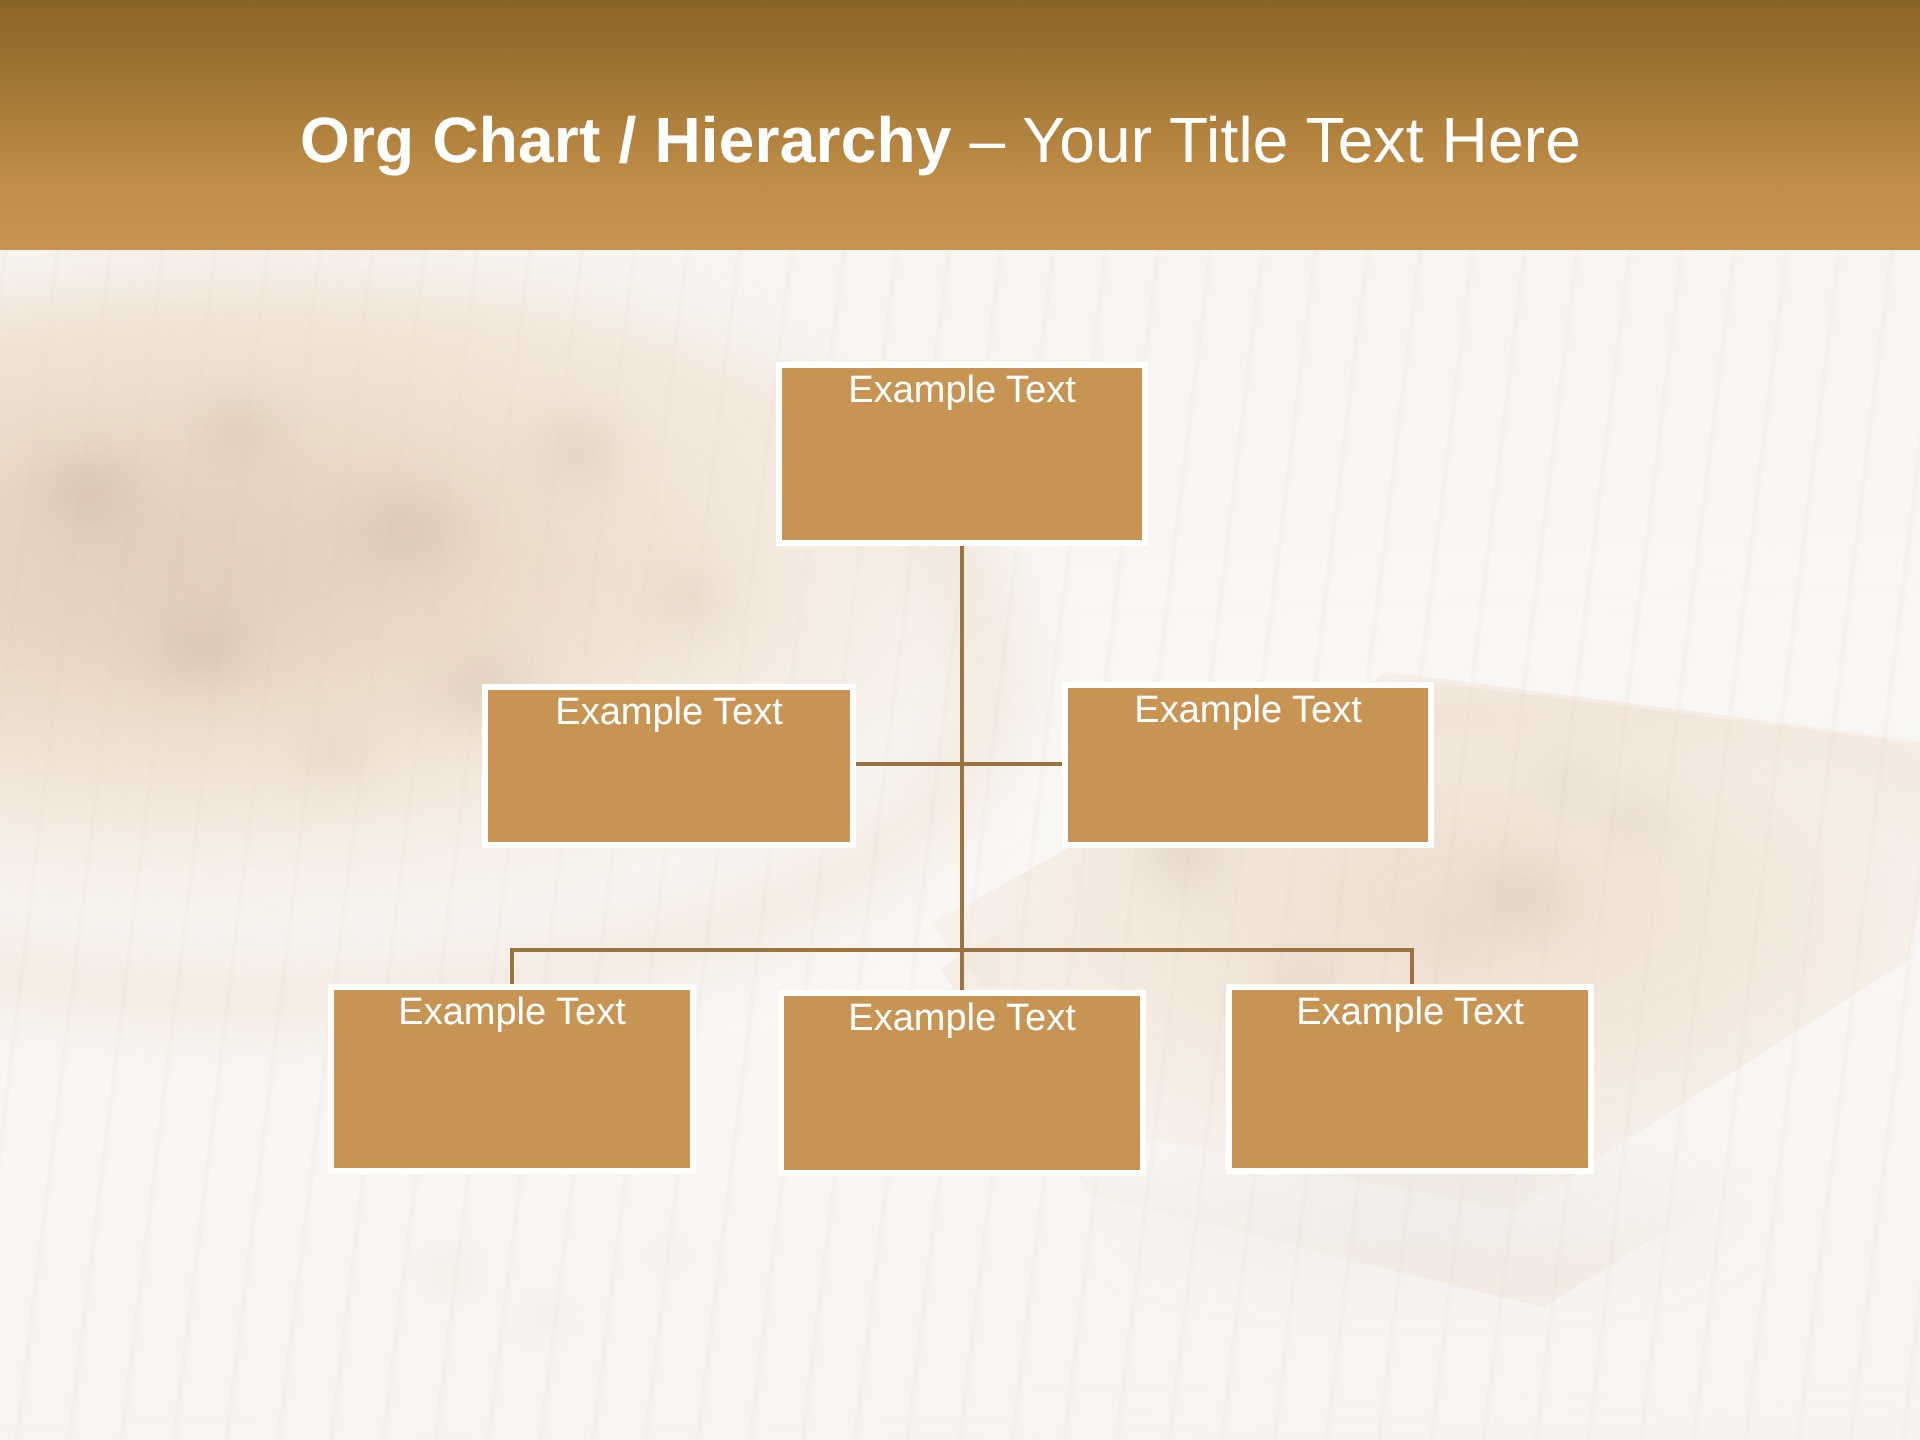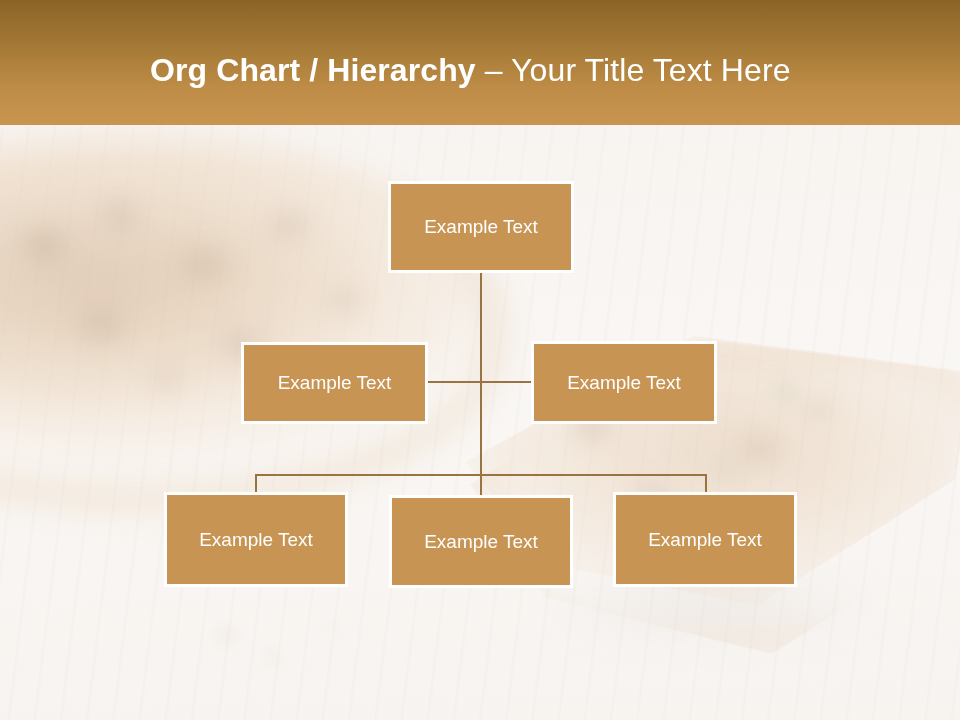--- a/index.html
+++ b/index.html
@@ -207,21 +207,21 @@
     position: absolute;
     background: #9a7342;
   }
   .node {
     position: absolute;
     box-sizing: border-box;
     background: #c79453;
     border: 3px solid #ffffff;
     color: #ffffff;
     display: flex;
-    align-items: center;
+    align-items: flex-start;
     justify-content: center;
     font-size: 19px;
     line-height: 24px;
     text-align: center;
   }
   .node-label {
     pointer-events: none;
   }
 </style>
 </head>

